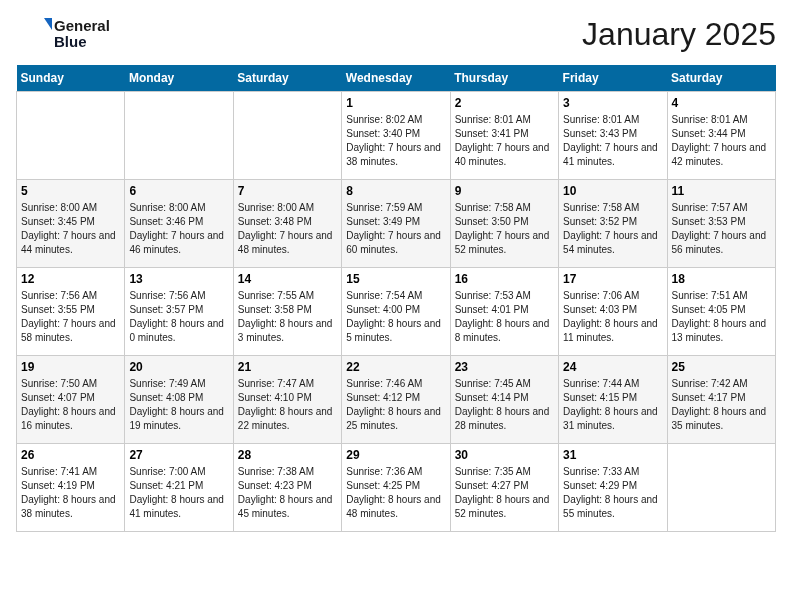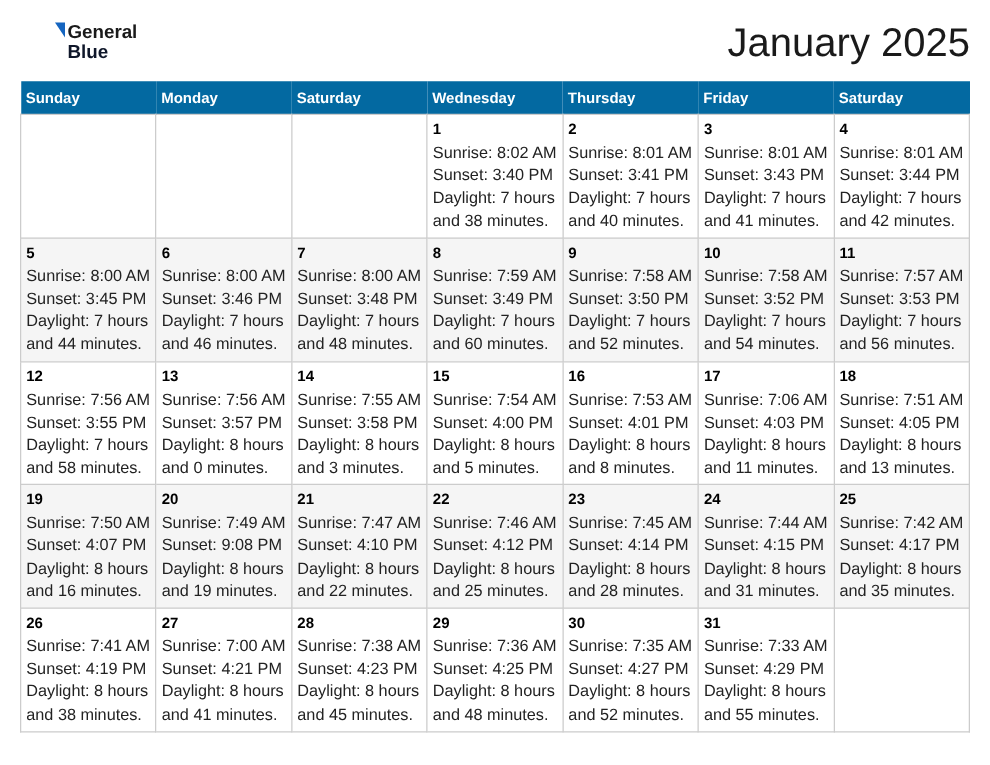--- a/index.html
+++ b/index.html
@@ -56,21 +56,21 @@
     }
     .day-num {
       font-weight: bold;
       font-size: 12px;
       display: block;
       margin-bottom: 3px;
     }
     .day-info {
       color: #222;
       line-height: 1.4;
-      font-size: 13px;
+      font-size: 10px;
     }
     tbody tr:nth-child(odd) td {
       background: #fff;
     }
     tbody tr:nth-child(even) td {
       background: #f5f5f5;
     }
     td.empty {
       background: #f9f9f9;
     }
@@ -267,21 +267,21 @@
         <div class="day-info">
           <span>Sunrise: 7:50 AM</span><br>
           <span>Sunset: 4:07 PM</span><br>
           <span>Daylight: 8 hours and 16 minutes.</span>
         </div>
       </td>
         <td>
         <span class="day-num">20</span>
         <div class="day-info">
           <span>Sunrise: 7:49 AM</span><br>
-          <span>Sunset: 9:08 PM</span><br>
+          <span>Sunset: 4:08 PM</span><br>
           <span>Daylight: 8 hours and 19 minutes.</span>
         </div>
       </td>
         <td>
         <span class="day-num">21</span>
         <div class="day-info">
           <span>Sunrise: 7:47 AM</span><br>
           <span>Sunset: 4:10 PM</span><br>
           <span>Daylight: 8 hours and 22 minutes.</span>
         </div>

